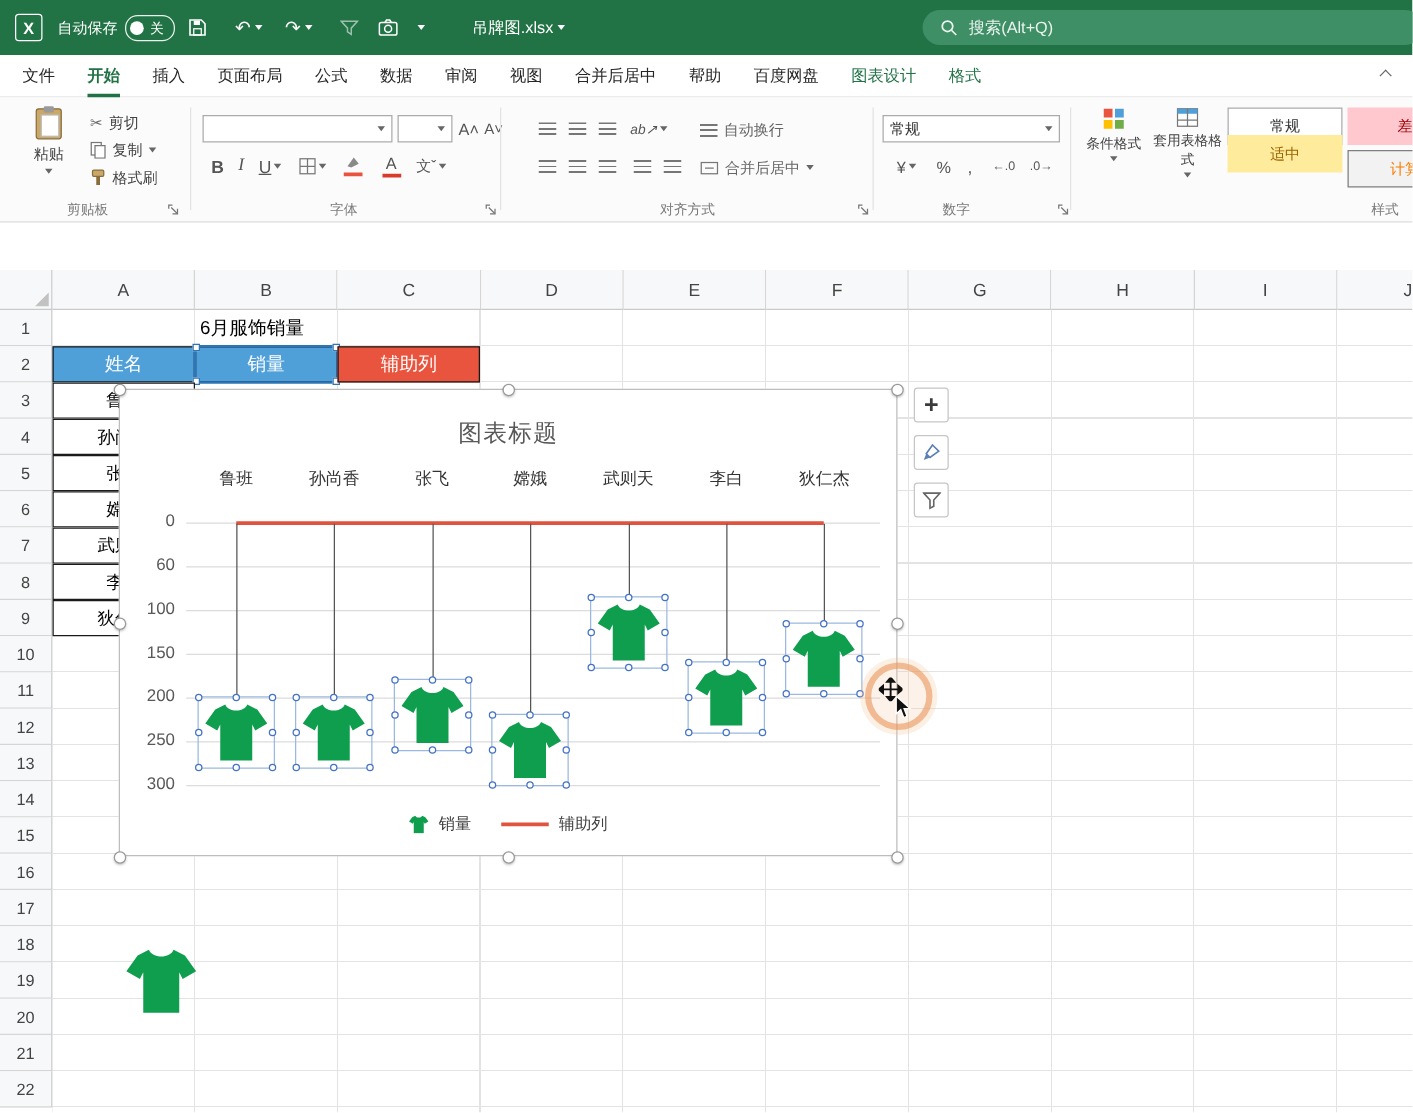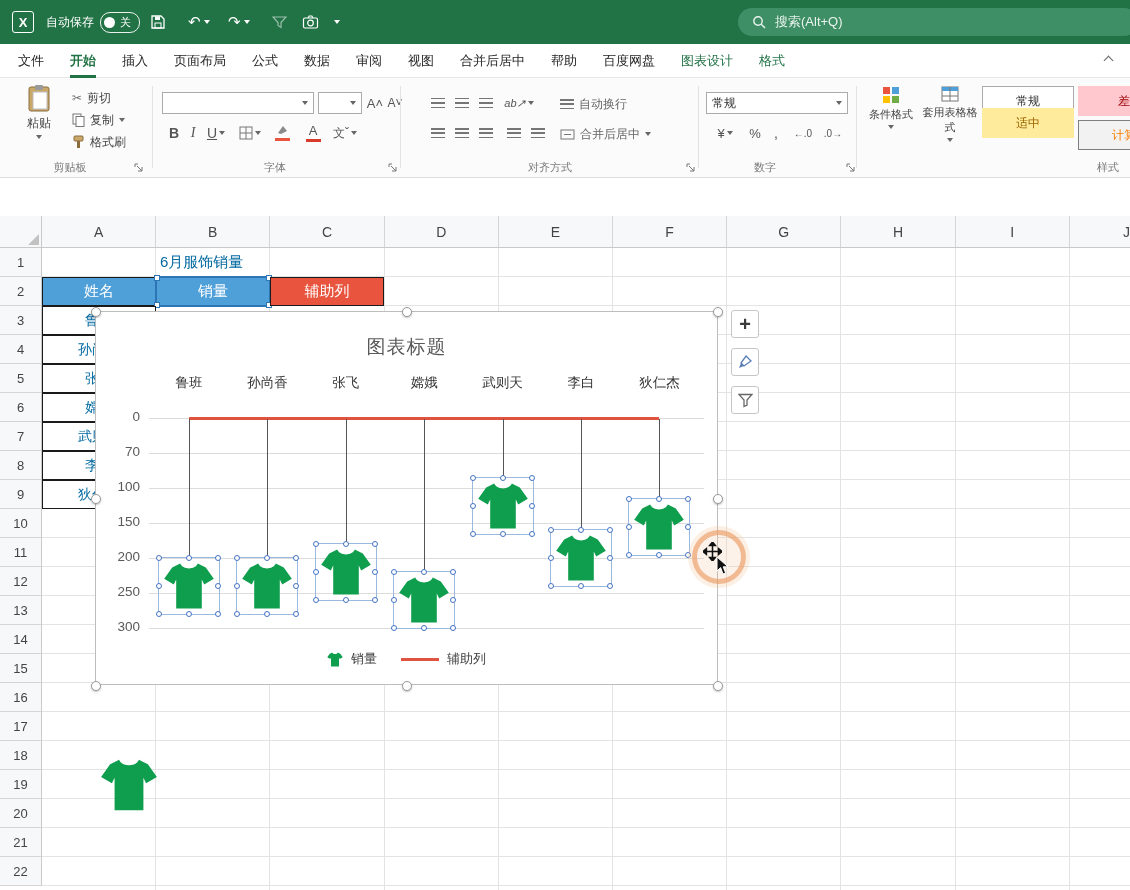--- a/index.html
+++ b/index.html
@@ -56,21 +56,21 @@
     background-image:
       repeating-linear-gradient(to right, transparent 0 113.2px, #E3E3E3 113.2px 114.2px),
       repeating-linear-gradient(to bottom, transparent 0 28px, #E3E3E3 28px 29px); }
   #corner { position:absolute; left:0; top:216px; width:42px; height:32px; background:#F7F8F9; border-right:1px solid #C9C9C9; border-bottom:1px solid #C9C9C9; }
   #corner::after { content:""; position:absolute; right:2px; bottom:2px; border-left:11px solid transparent; border-bottom:11px solid #C2C2C2; }
   #column-headers { position:absolute; left:42px; top:216px; width:1088px; height:32px; overflow:hidden; }
   .colh { position:absolute; top:0; height:32px; display:flex; align-items:center; justify-content:center; font-size:14px; color:#444; background:#F7F8F9; border-right:1px solid #D5D5D5; border-bottom:1px solid #C9C9C9; }
   #row-headers { position:absolute; left:0; top:248px; width:42px; height:642px; overflow:hidden; }
   .rowh { position:absolute; left:0; width:42px; height:29px; display:flex; align-items:center; justify-content:center; font-size:13px; color:#444; background:#F7F8F9; border-right:1px solid #C9C9C9; border-bottom:1px solid #D5D5D5; }
   #cells-layer { position:absolute; left:42px; top:248px; width:1088px; height:642px; }
-  .cell { position:absolute; display:flex; align-items:center; font-size:14px; color:#0369a1; }
+  .cell { position:absolute; display:flex; align-items:center; font-size:14px; color:#000000; }
   .hdrcell { justify-content:center; color:#fff; font-size:15px; border:1px solid #1a1a1a; }
   .namecell { justify-content:center; background:#fff; border:1px solid #1a1a1a; }
   .handle-sq { position:absolute; width:6px; height:6px; background:#fff; border:1.5px solid #2E75B6; }
 
   
   #chart { position:absolute; left:95px; top:311px; width:623px; height:374px; background:#fff; border:1px solid #BDBDBD; }
   .chandle { position:absolute; width:10px; height:10px; border-radius:50%; background:#fff; border:1px solid #9A9A9A; box-shadow:0 1px 2px rgba(0,0,0,.25); }
   #chart-title { position:absolute; left:0; top:22px; width:100%; text-align:center; font-size:19px; color:#595959; letter-spacing:1px; }
   #chart-plot { position:absolute; left:0; top:0; width:100%; height:100%; }
   .gridline { position:absolute; height:1px; background:#DCDCDC; }
@@ -130,20 +130,23 @@
     <div class="tb-item" style="left:302px">
       <svg width="17" height="16" viewBox="0 0 17 16">
           <rect x="1.5" y="4" width="14" height="10" rx="1.5" fill="none" stroke="#fff" stroke-width="1.2"></rect>
           <circle cx="8.5" cy="9" r="2.8" fill="none" stroke="#fff" stroke-width="1.2"></circle>
           <path d="M6 4 l1.2-2 h2.6 l1.2 2" fill="none" stroke="#fff" stroke-width="1.2"></path>
         </svg>
     </div>
     <div class="tb-item" style="left:334px">
         <span class="caret-down"></span>
       </div>
+    <div class="tb-item" style="left:360px; width:110px; justify-content:center; font-size:13px">
+      <span>吊牌图.xlsx</span>&nbsp;<span class="caret-down"></span>
+    </div>
     <div class="searchbox">
       <svg width="14" height="14" viewBox="0 0 14 14">
           <circle cx="6" cy="6" r="4.2" fill="none" stroke="#EAF4EE" stroke-width="1.4"></circle>
           <line x1="9.2" y1="9.2" x2="13" y2="13" stroke="#EAF4EE" stroke-width="1.4"></line>
         </svg>
       <span>搜索(Alt+Q)</span>
     </div>
   </div>
 
   <div id="menubar">
@@ -403,21 +406,21 @@
       <div class="cell namecell" style="left: 0px; top: 203px; width: 114px; height: 29px;">李白</div>
       <div class="cell namecell" style="left: 0px; top: 232px; width: 114px; height: 29px;">狄仁杰</div>
     </div>
 
   <div id="chart">
     <div id="chart-title">图表标题</div>
     <div id="chart-plot">
         <div class="gridline" style="left: 53px; top: 106px; width: 555px;"></div>
         <div class="ytick" style="left: 0px; top: 97px;">0</div>
         <div class="gridline" style="left: 53px; top: 141px; width: 555px;"></div>
-        <div class="ytick" style="left: 0px; top: 132px;">70</div>
+        <div class="ytick" style="left: 0px; top: 132px;">60</div>
         <div class="gridline" style="left: 53px; top: 176px; width: 555px;"></div>
         <div class="ytick" style="left: 0px; top: 167px;">100</div>
         <div class="gridline" style="left: 53px; top: 211px; width: 555px;"></div>
         <div class="ytick" style="left: 0px; top: 202px;">150</div>
         <div class="gridline" style="left: 53px; top: 246px; width: 555px;"></div>
         <div class="ytick" style="left: 0px; top: 237px;">200</div>
         <div class="gridline" style="left: 53px; top: 281px; width: 555px;"></div>
         <div class="ytick" style="left: 0px; top: 272px;">250</div>
         <div class="gridline" style="left: 53px; top: 316px; width: 555px;"></div>
         <div class="ytick" style="left: 0px; top: 307px;">300</div>

